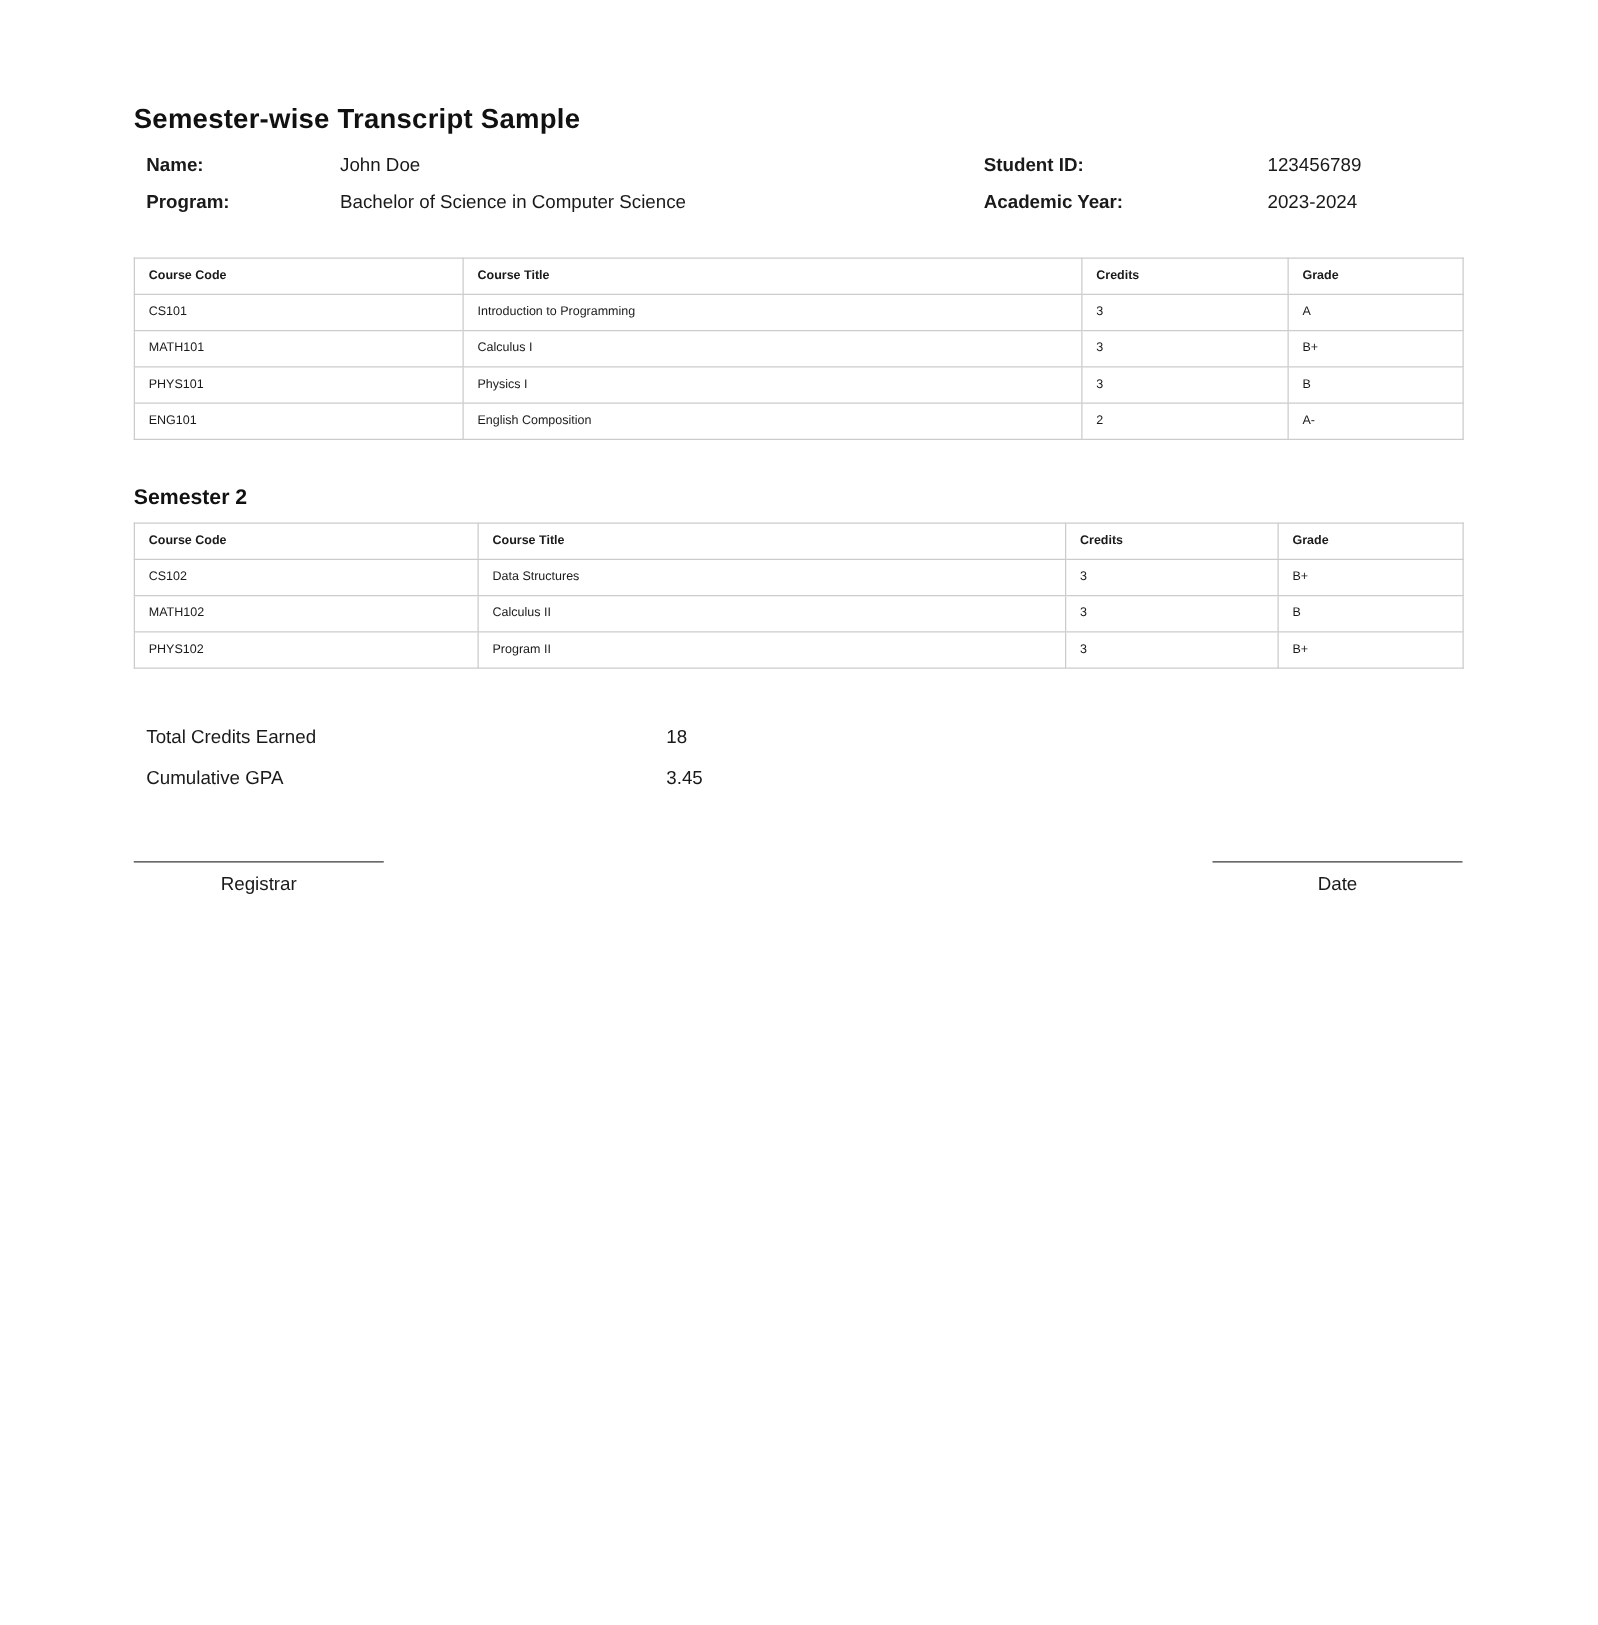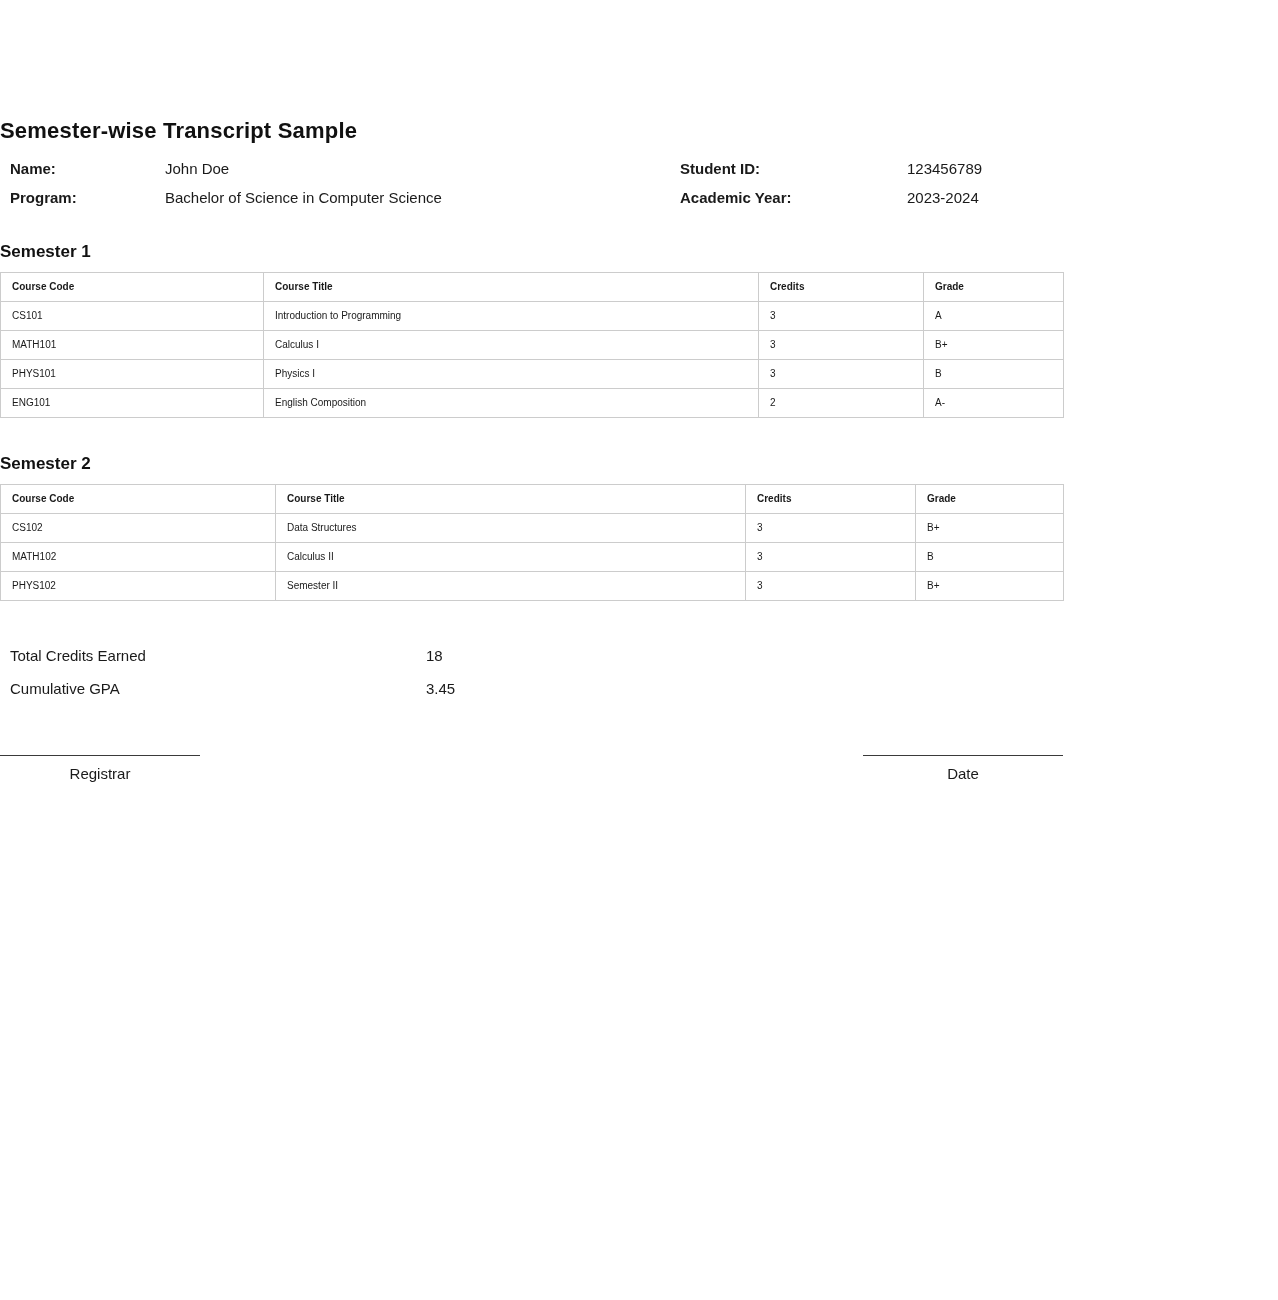--- a/index.html
+++ b/index.html
@@ -6,21 +6,22 @@
   html, body { background: #ffffff; }
   body {
     width: 1278px;
     height: 1300px;
     font-family: "Liberation Sans", "DejaVu Sans", sans-serif;
     color: #1a1a1a;
     font-size: 15px;
   }
   .page {
     width: 1063px;
-    padding-top: 118px;
+    margin-left: 107px;
+    padding-top: 82px;
   }
   h1.doc-title {
     font-size: 22px;
     font-weight: bold;
     color: #111;
     margin-bottom: 16px;
     letter-spacing: 0.2px;
   }
   
   .info-grid {
@@ -98,21 +99,20 @@
     <span class="lbl">Student ID:</span>
     <span class="val">123456789</span>
 
     <span class="lbl">Program:</span>
     <span class="val">Bachelor of Science in Computer Science</span>
     <span class="lbl">Academic Year:</span>
     <span class="val">2023-2024</span>
   </div>
 
   <section>
-    <h2 class="sem-heading">Semester 1</h2>
     <table class="course-table t1">
       <colgroup>
           <col class="c1">
           <col class="c2">
           <col class="c3">
           <col class="c4">
         </colgroup>
       <thead>
         <tr>
           <th>Course Code</th>
@@ -175,21 +175,21 @@
           <td>B+</td>
         </tr>
         <tr>
           <td>MATH102</td>
           <td>Calculus II</td>
           <td>3</td>
           <td>B</td>
         </tr>
         <tr>
           <td>PHYS102</td>
-          <td>Semester II</td>
+          <td>Program II</td>
           <td>3</td>
           <td>B+</td>
         </tr>
       </tbody>
     </table>
   </section>
 
   <div class="summary">
     <span class="lbl">Total Credits Earned</span>
     <span class="val">18</span>

